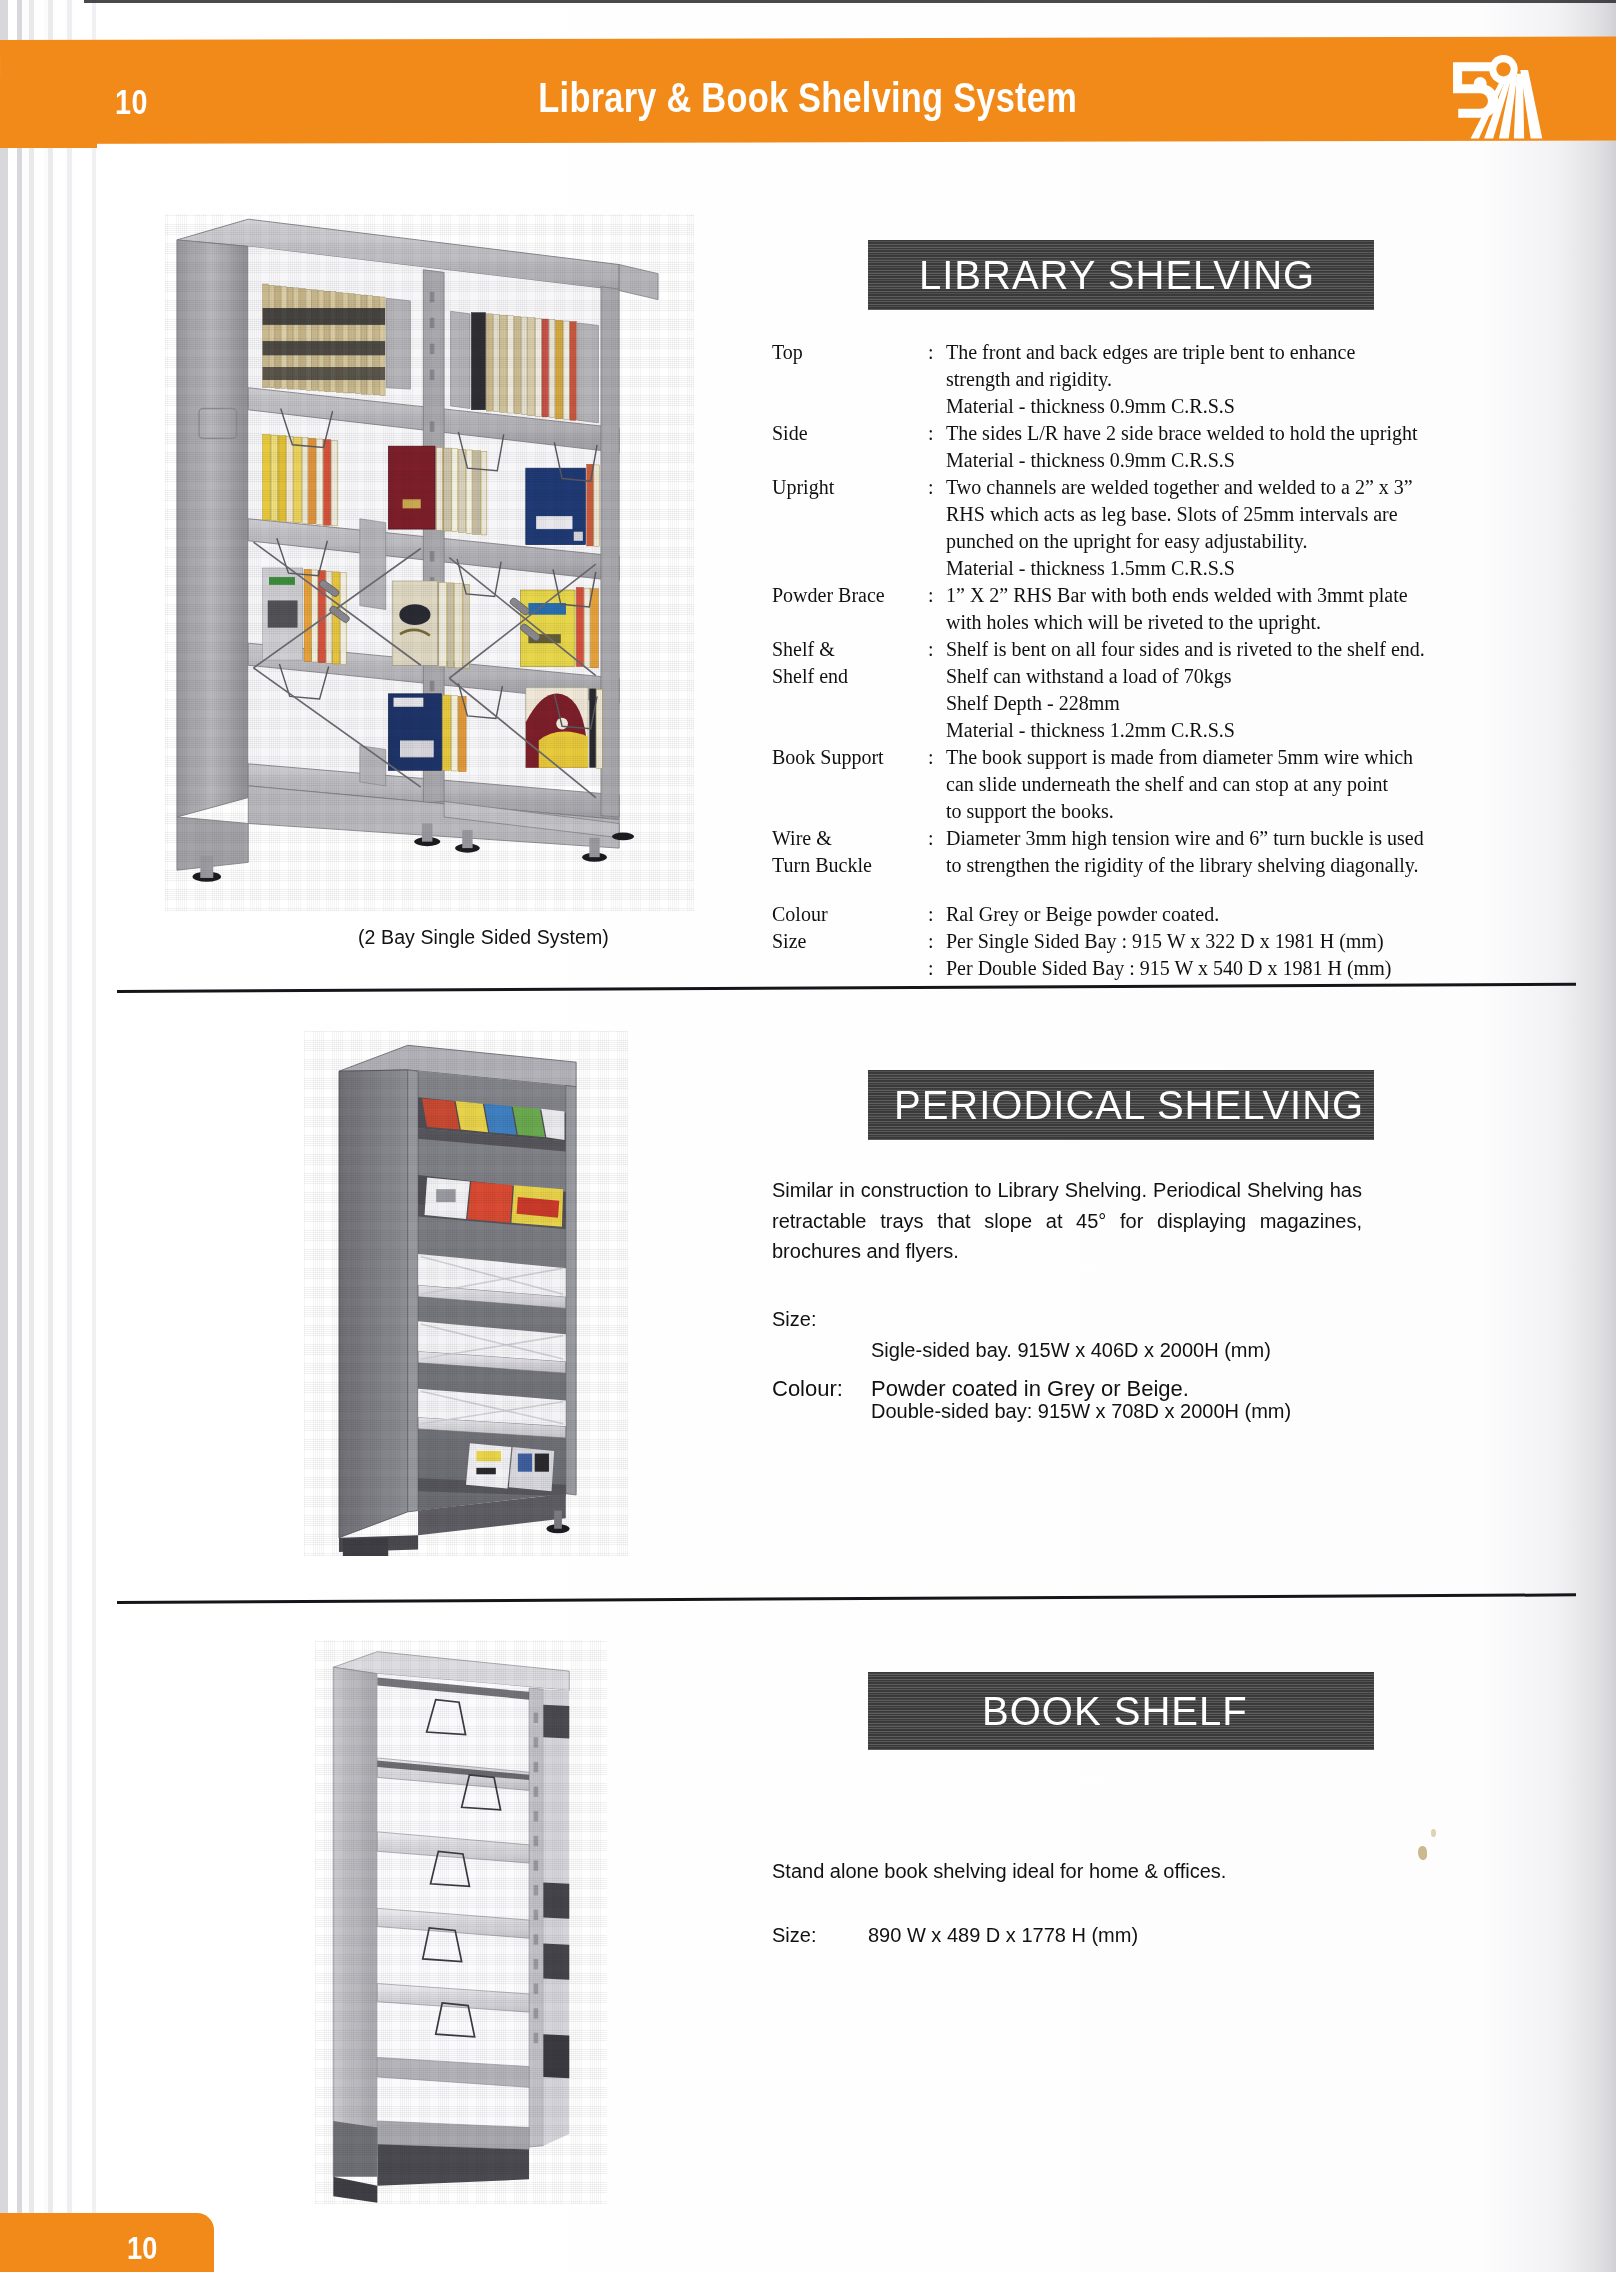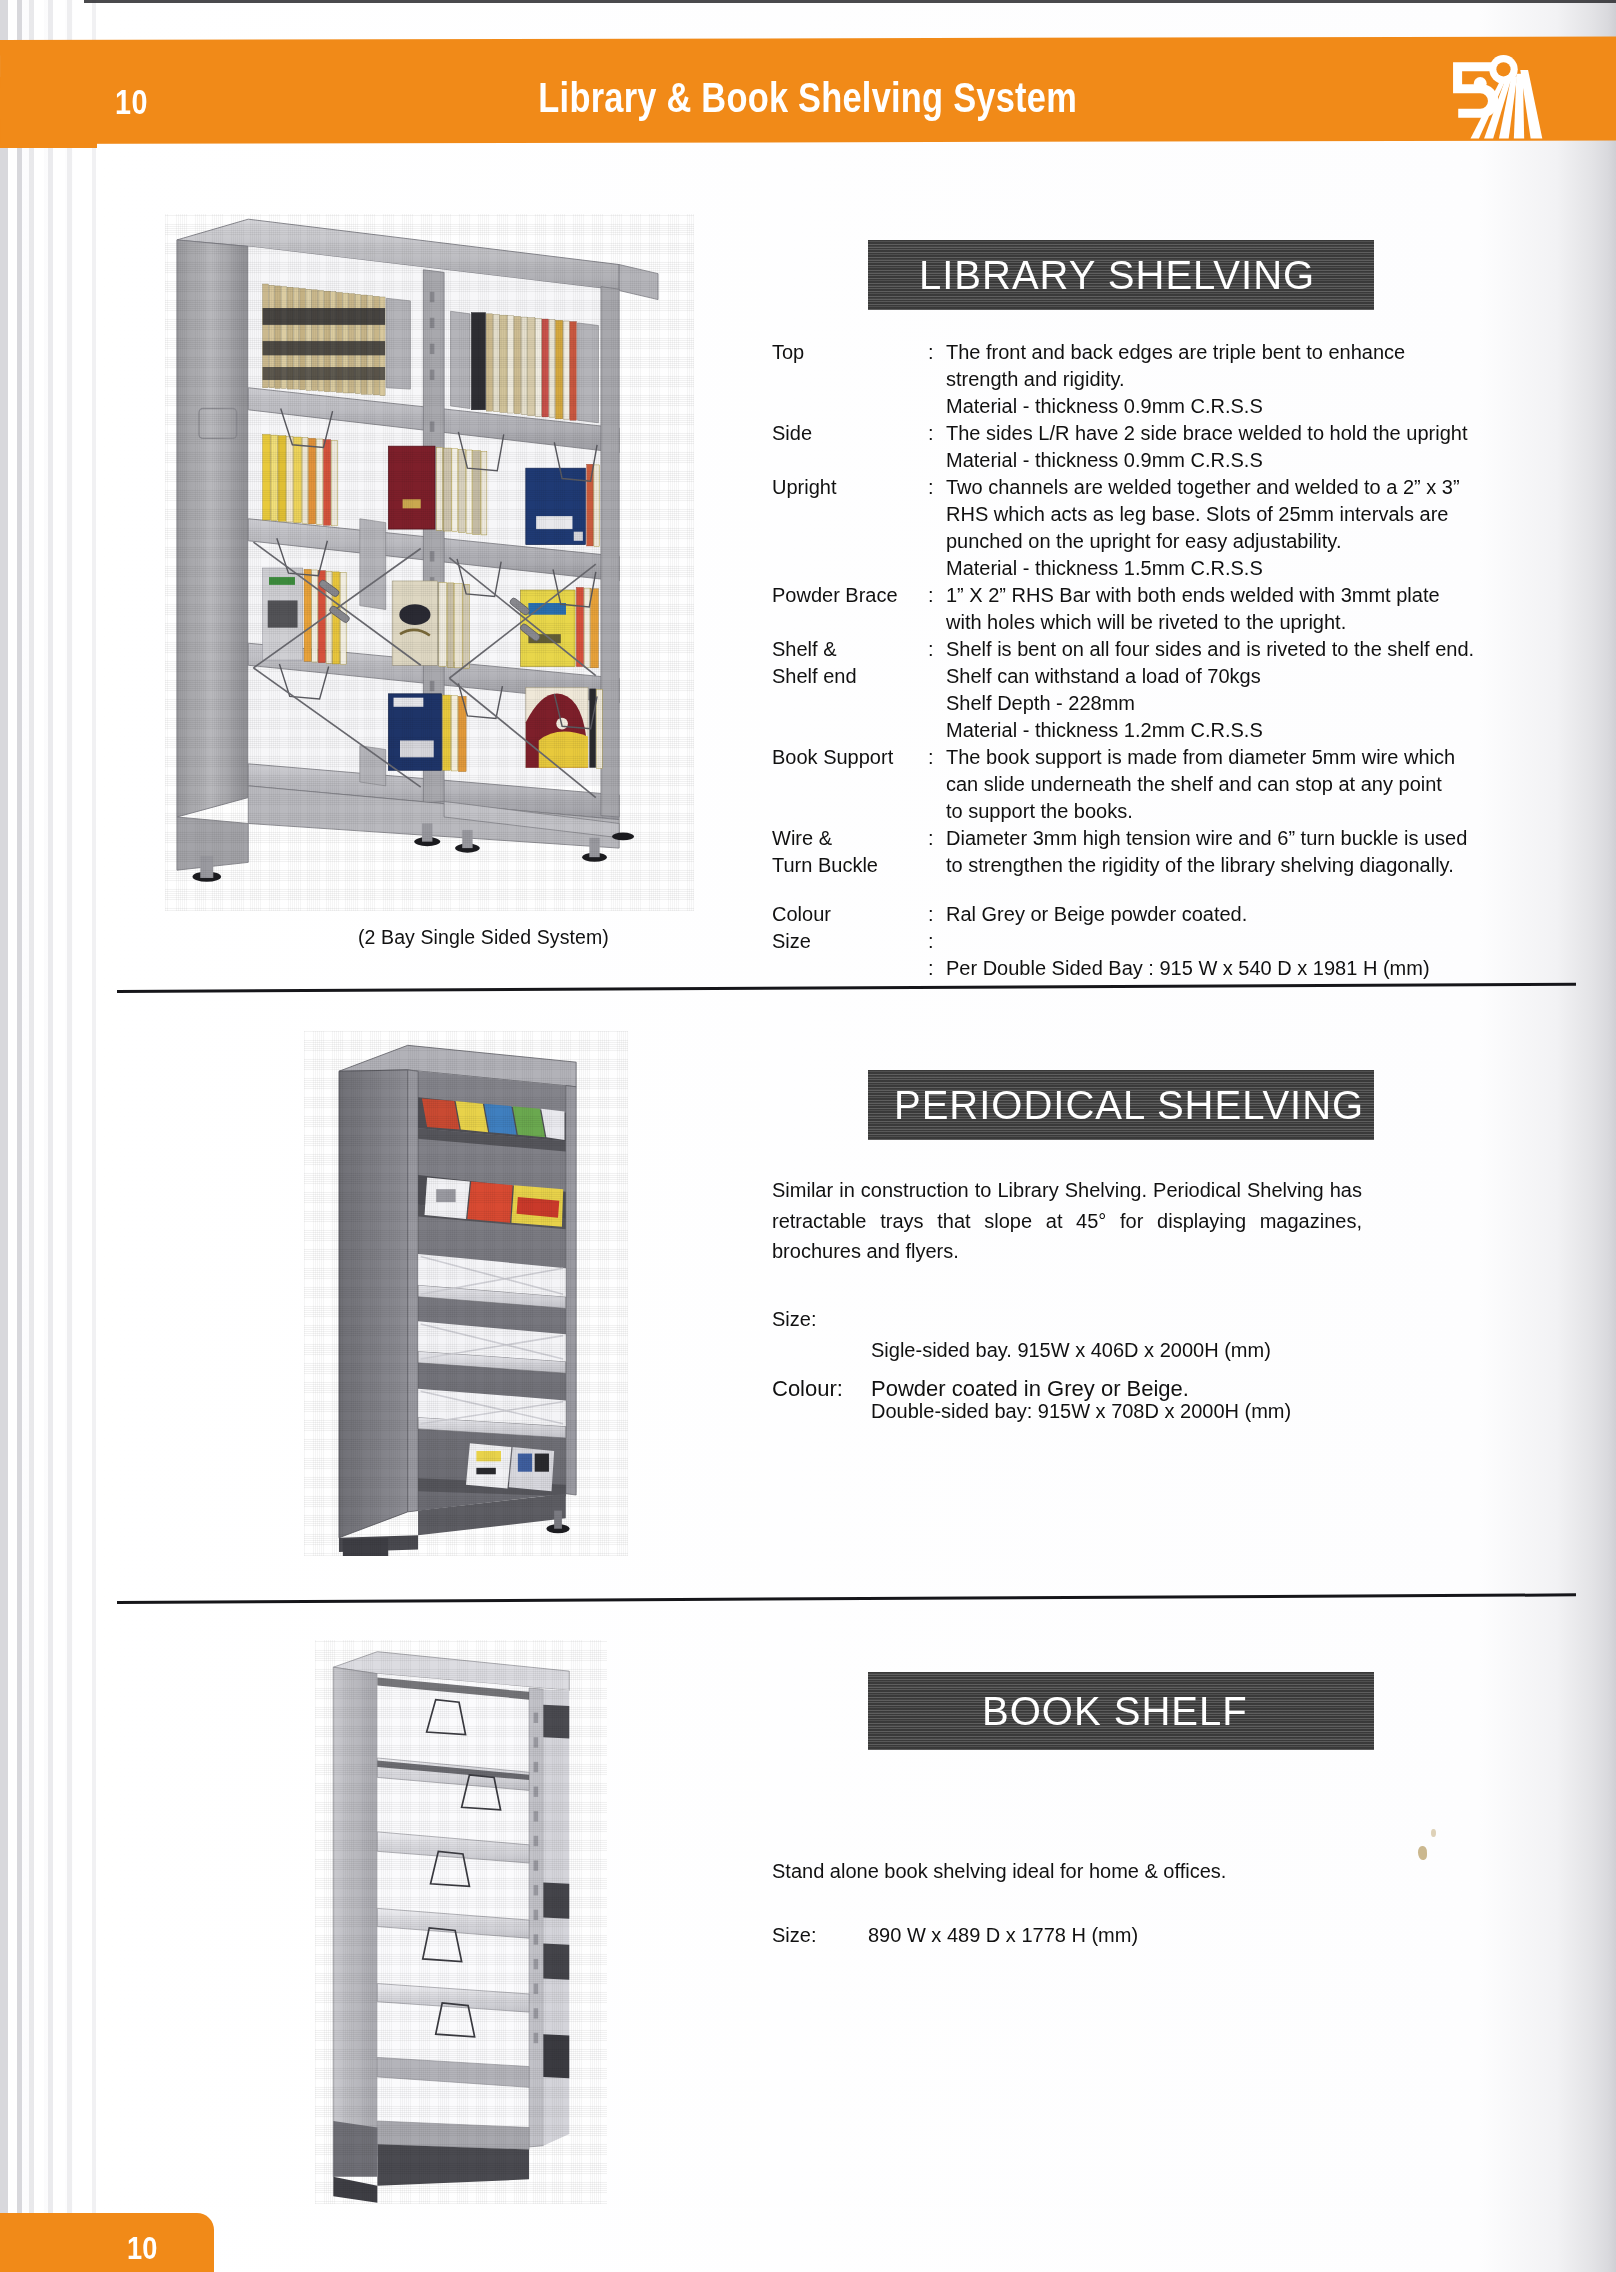--- a/index.html
+++ b/index.html
@@ -390,21 +390,21 @@
   <div class="speckle"></div>
 </div>
 
 <div class="caption" style="left:358px;top:926px;">(2 Bay Single Sided System)</div>
 
 <div class="banner" style="left:868px;top:240px;width:506px;height:70px;padding-left:51px;">
   <div class="banner-halftone"></div>
   <span>LIBRARY SHELVING</span>
 </div>
 
-<div class="spec-table" style="left:772px;top:339px;width:790px;">
+<div class="spec-table" style="left:772px;top:339px;width:790px;font-family:Liberation Serif, serif;">
   <div class="spec-row">
     <div class="spec-label">Top</div>
     <div class="spec-colon">:</div>
     <div class="spec-text">The  front and back edges are triple bent to enhance
 strength and rigidity.
 Material - thickness 0.9mm C.R.S.S</div>
   </div>
   <div class="spec-row">
     <div class="spec-label">Side</div>
     <div class="spec-colon">:</div>
@@ -452,20 +452,21 @@
   <div class="spec-gap"></div>
 
   <div class="spec-row">
     <div class="spec-label">Colour</div>
     <div class="spec-colon">:</div>
     <div class="spec-text">Ral Grey or Beige powder coated.</div>
   </div>
   <div class="spec-row">
     <div class="spec-label">Size</div>
     <div class="spec-colon">:</div>
+    <div class="spec-text">Per Single Sided Bay : 915 W x 322 D x 1981 H (mm)</div>
   </div>
   <div class="spec-row">
     <div class="spec-label"></div>
     <div class="spec-colon">:</div>
     <div class="spec-text">Per Double Sided Bay : 915 W x 540 D x 1981 H (mm)</div>
   </div>
 </div>
 
 <div class="divider" style="left:117px;top:990px;width:1459px;transform:rotate(-0.28deg);transform-origin:0 0;"></div>
 

